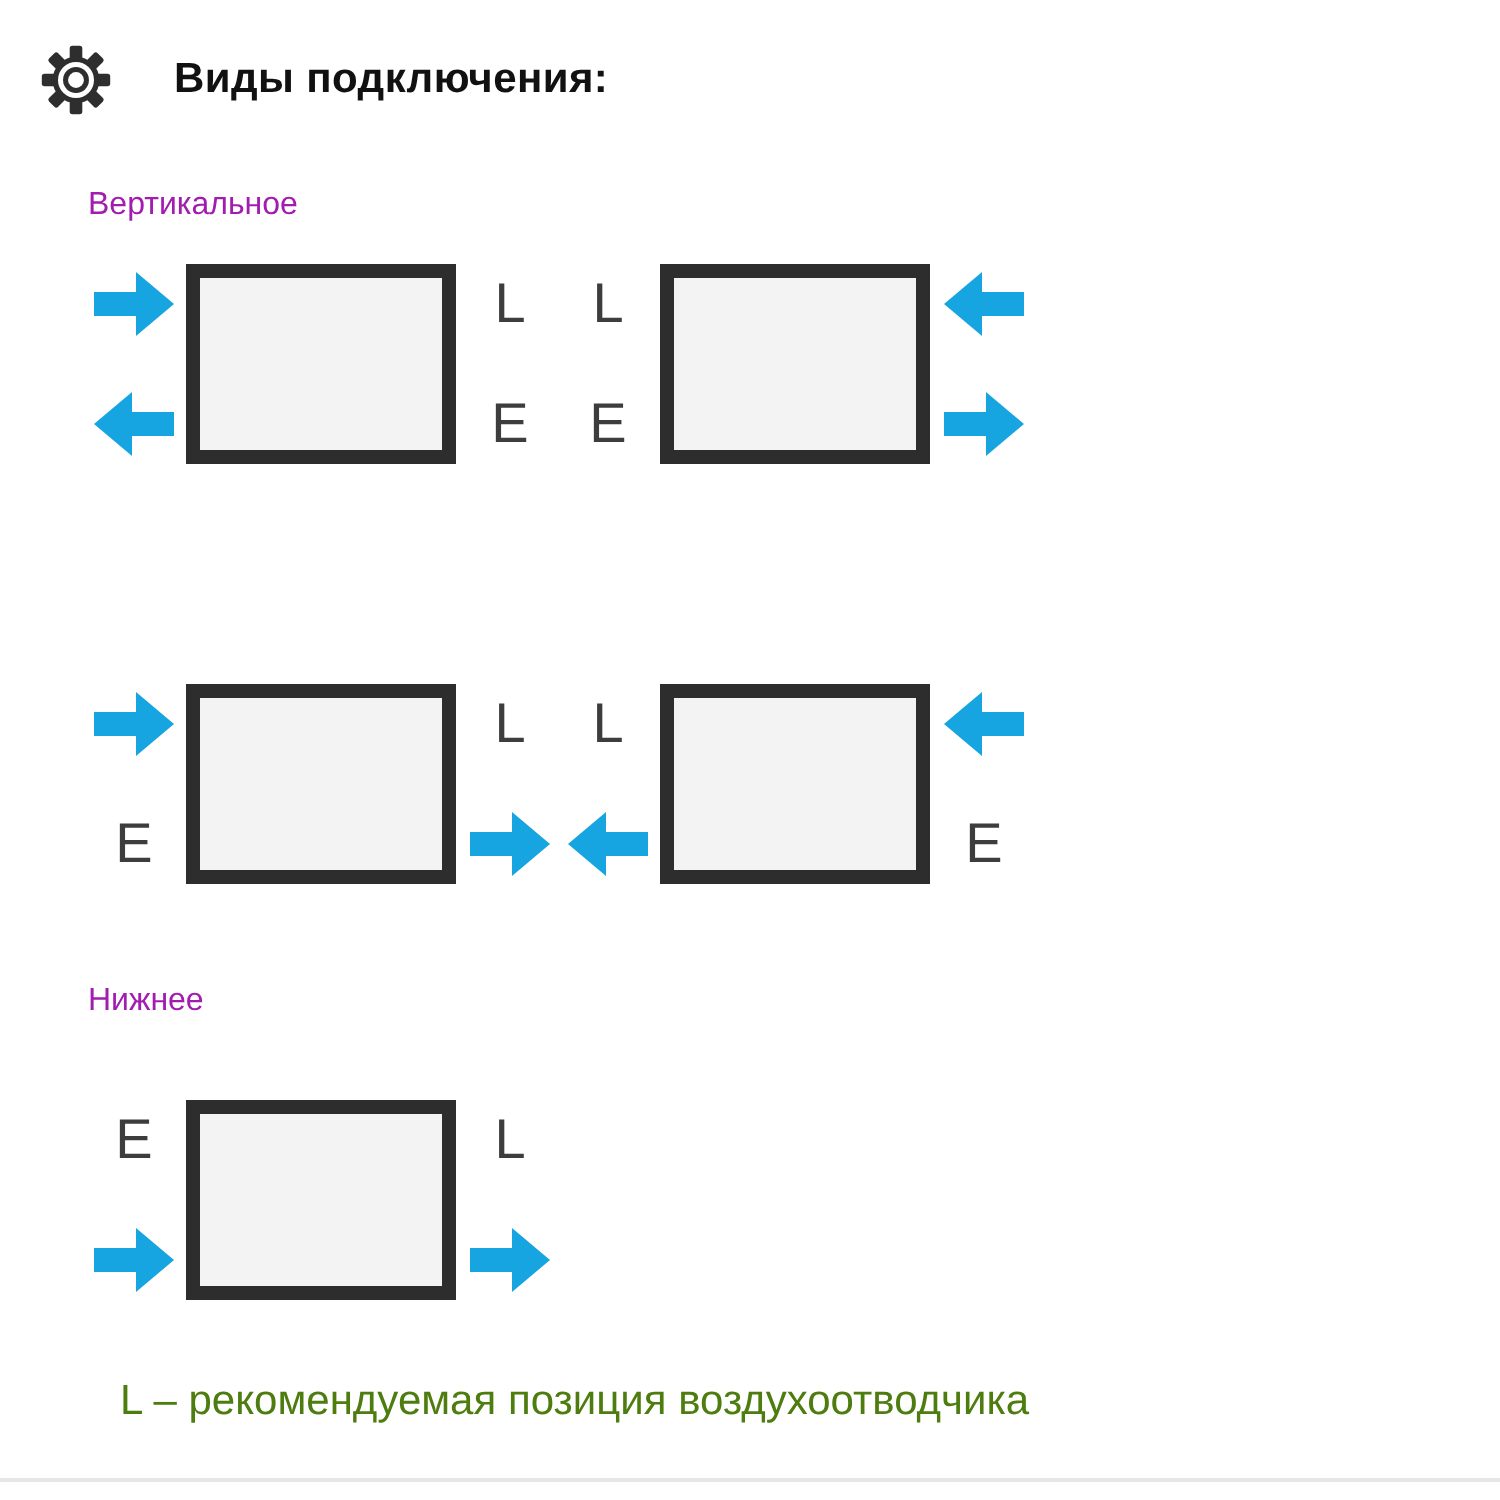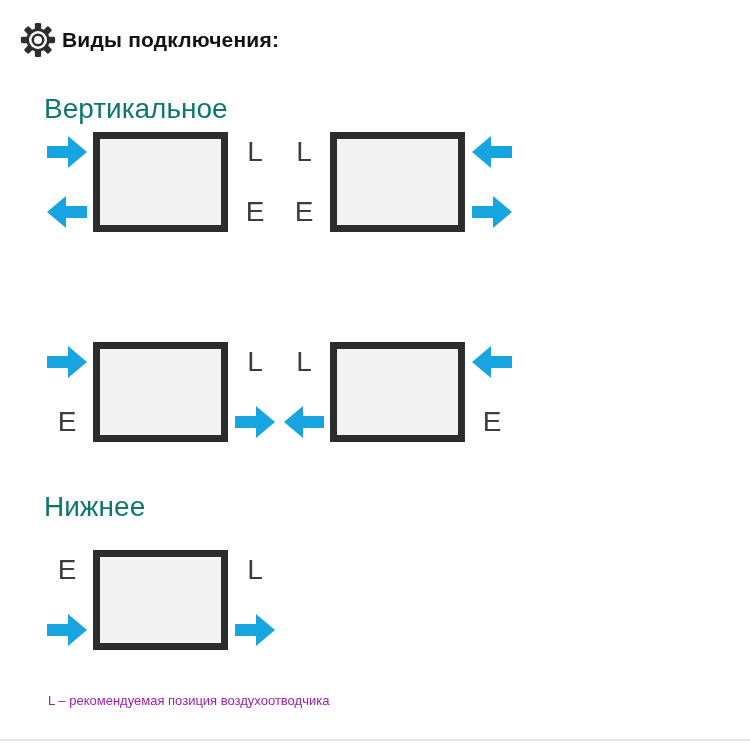--- a/index.html
+++ b/index.html
@@ -1,36 +1,36 @@
 <!DOCTYPE html>
 <html><head>
 <meta charset="utf-8">
 <style>
   html,body{margin:0;padding:0;background:#ffffff;}
   #canvas{position:relative;width:750px;height:750px;background:#ffffff;
           font-family:"Liberation Sans","DejaVu Sans",sans-serif;overflow:hidden;}
 
-  .header{position:absolute;left:20px;top:22px;display:flex;align-items:center;gap:6px;}
+  .header{position:absolute;left:20px;top:22px;display:flex;align-items:center;gap:31px;}
   .gear{width:36px;height:36px;display:block;}
   .title{font-size:21px;font-weight:700;color:#111111;letter-spacing:.2px;}
 
-  .section-label{position:absolute;left:44px;font-size:28px;color:#0f766e;line-height:1;}
+  .section-label{position:absolute;left:44px;font-size:16px;color:#a21caf;line-height:1;}
 
   .diagram{position:absolute;width:232px;height:100px;}
   .radiator{position:absolute;left:48px;top:0;width:135px;height:100px;
             border:7px solid #2d2d2d;background:#f3f3f3;box-sizing:border-box;}
   .slot{position:absolute;width:44px;height:38px;display:flex;align-items:center;justify-content:center;}
   .slot.left{left:0;}
   .slot.right{left:188px;}
   .slot.top{top:1px;}
   .slot.bottom{bottom:1px;}
   .port-letter{font-size:28px;color:#3d3d3d;line-height:1;}
   .arrow{width:40px;height:32px;display:block;}
 
-  .legend{position:absolute;left:48px;top:689px;font-size:13px;color:#a21caf;line-height:23px;}
+  .legend{position:absolute;left:60px;top:689px;font-size:21px;color:#4d7c0f;line-height:23px;}
   .divider{position:absolute;left:0;top:739px;width:750px;height:2px;background:#e6e6e6;}
 </style>
 </head>
 <body>
 
 <div id="canvas">
 
   <div class="header">
     <svg class="gear" viewBox="0 0 40 40" aria-hidden="true">
       <g fill="#2e2e2e">

